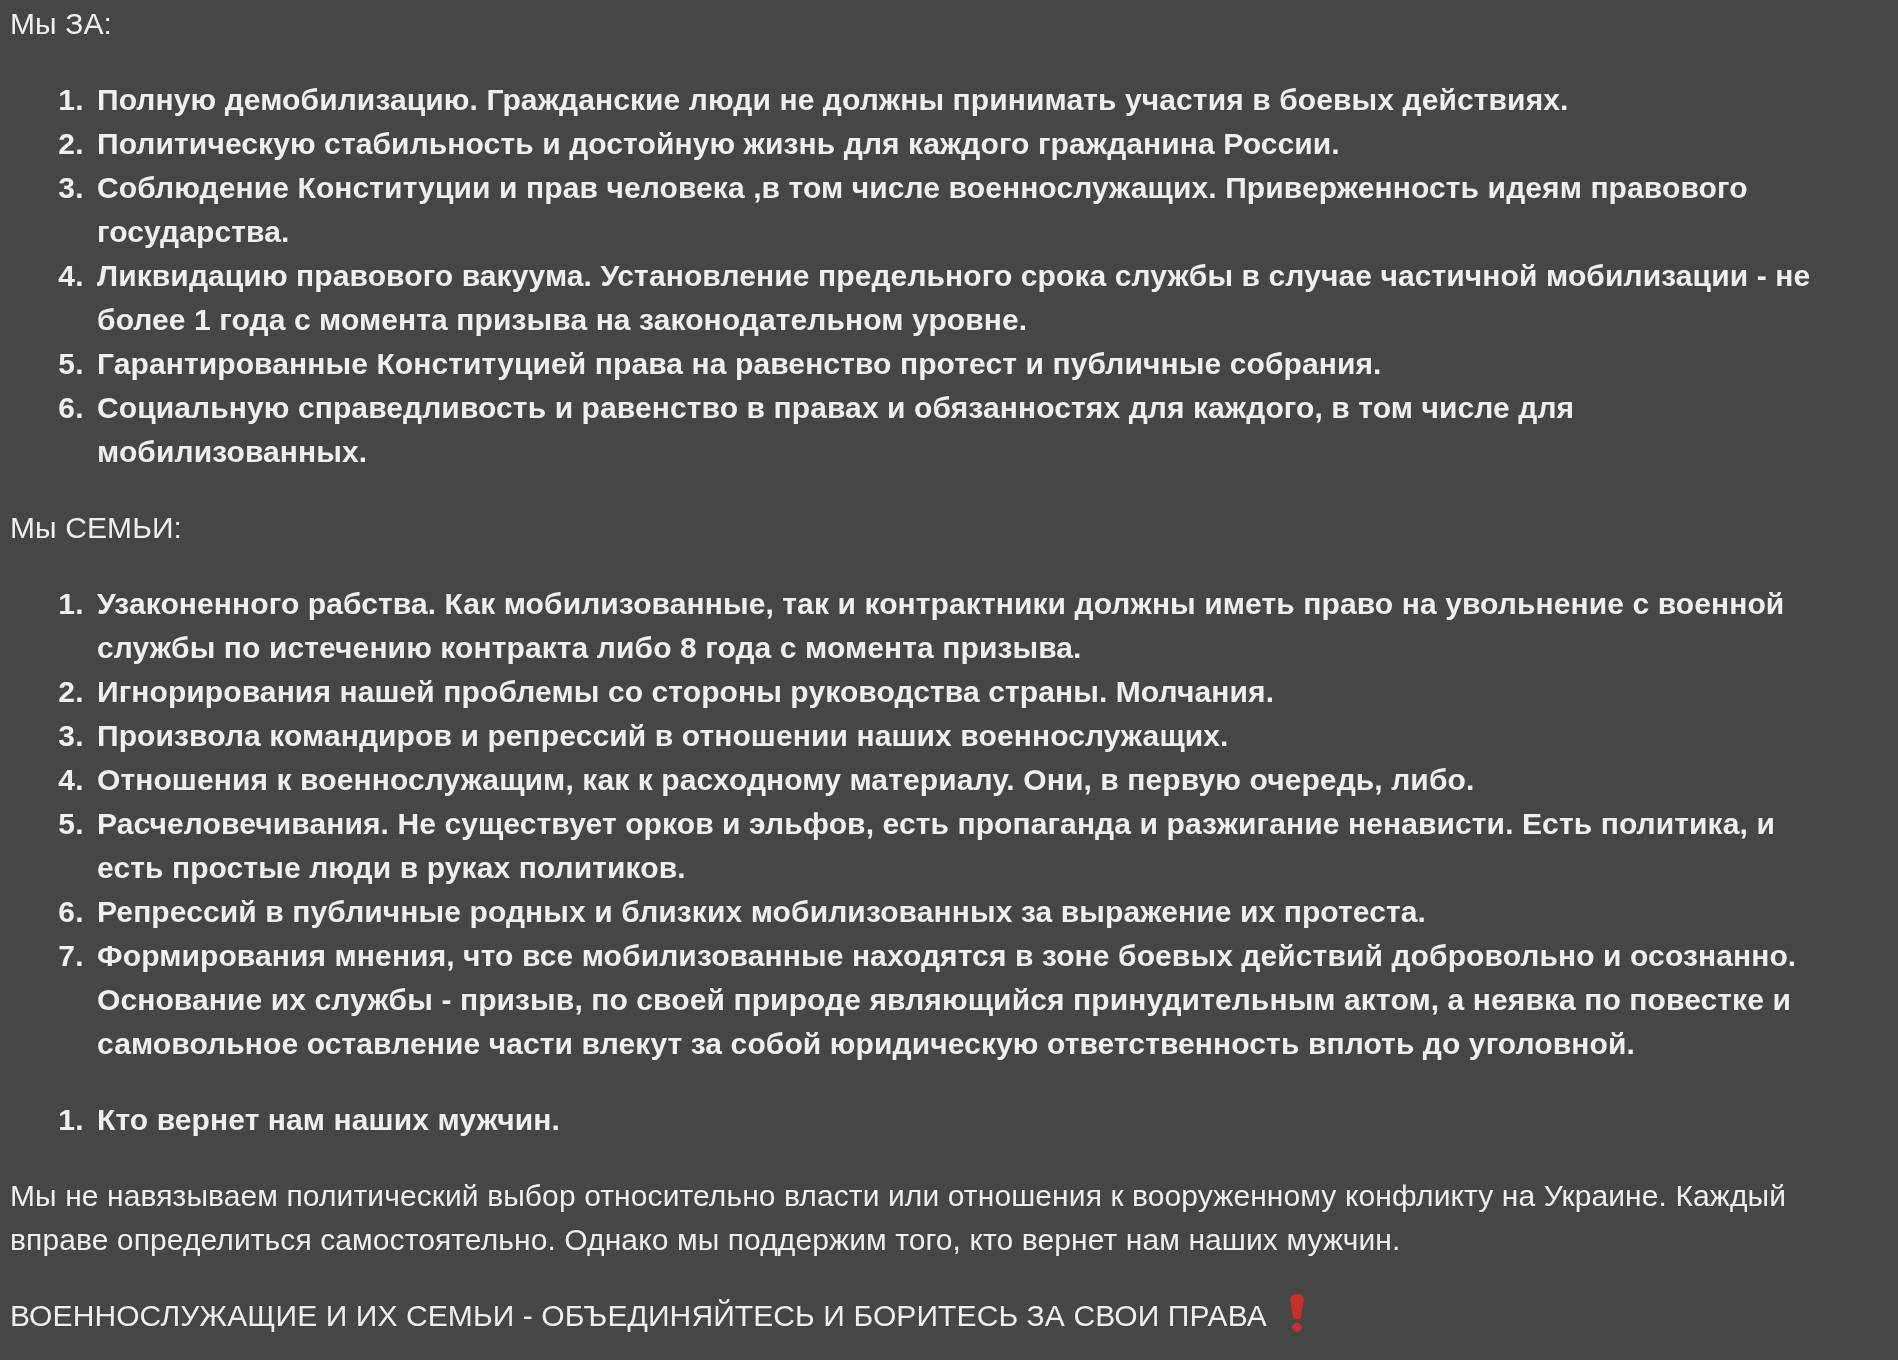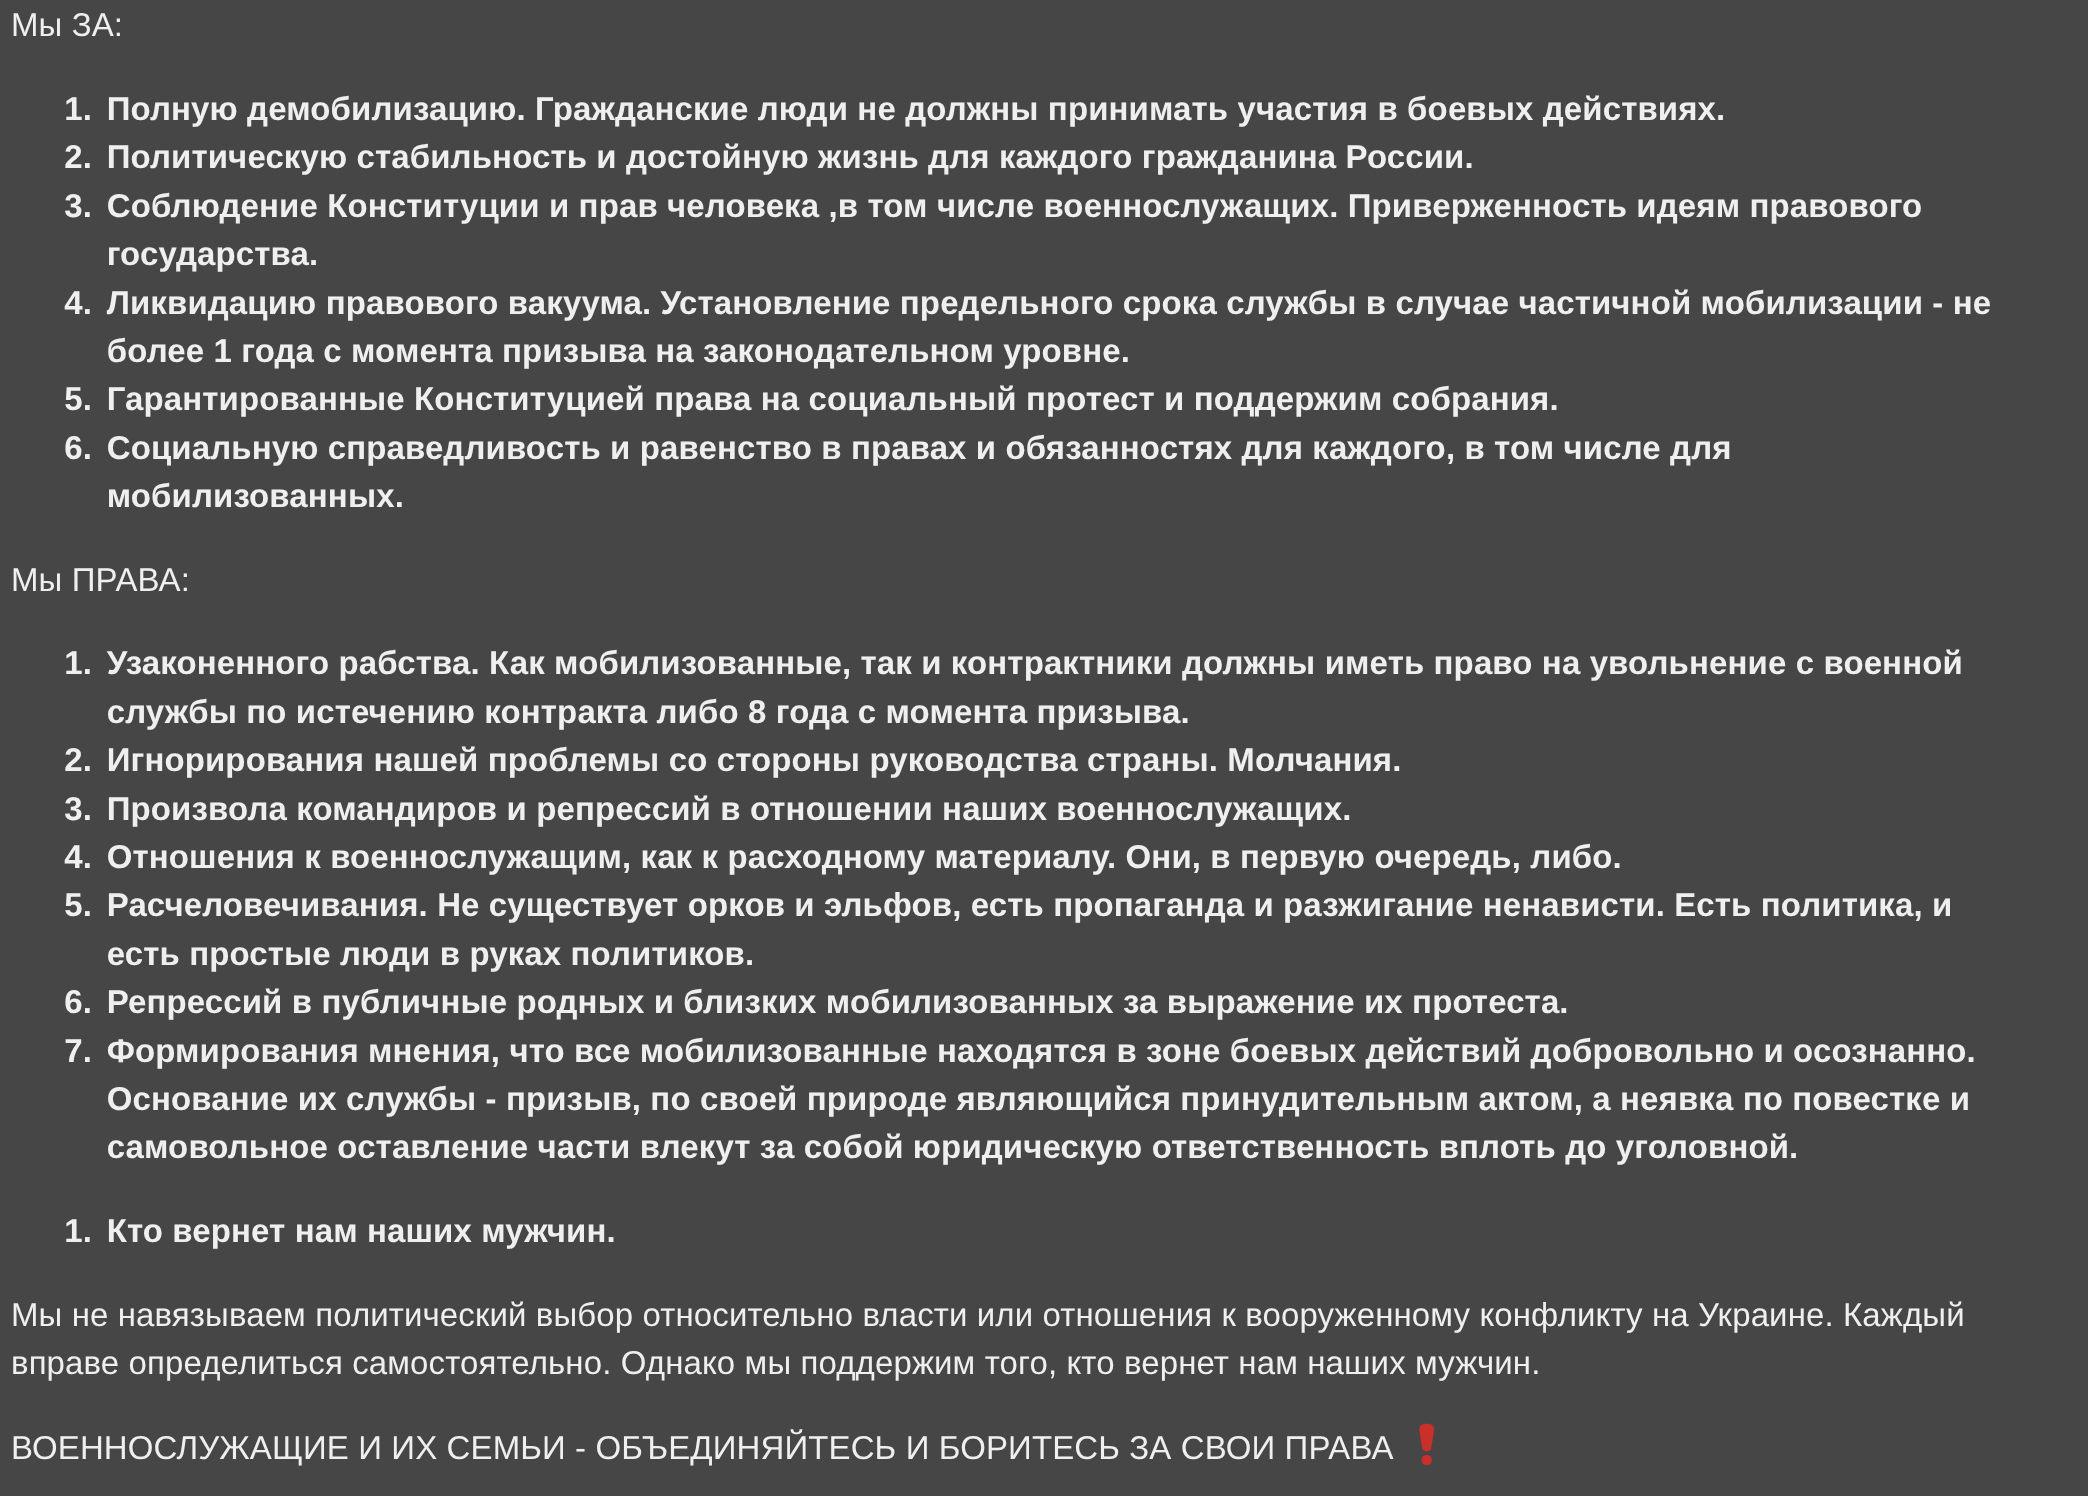--- a/index.html
+++ b/index.html
@@ -55,25 +55,25 @@
 <body>
 
 <div class="page">
 
   <p class="heading first">Мы ЗА:</p>
   <ol class="list">
     <li>Полную демобилизацию. Гражданские люди не должны принимать участия в боевых действиях.</li>
     <li>Политическую стабильность и достойную жизнь для каждого гражданина России.</li>
     <li>Соблюдение Конституции и прав человека ,в том числе военнослужащих. Приверженность идеям правового государства.</li>
     <li>Ликвидацию правового вакуума. Установление предельного срока службы в случае частичной мобилизации - не более 1 года с момента призыва на законодательном уровне.</li>
-    <li>Гарантированные Конституцией права на социальный протест и поддержим собрания.</li>
+    <li>Гарантированные Конституцией права на равенство протест и публичные собрания.</li>
     <li>Социальную справедливость и равенство в правах и обязанностях для каждого, в том числе для мобилизованных.</li>
   </ol>
 
-  <p class="heading">Мы ПРАВА:</p>
+  <p class="heading">Мы СЕМЬИ:</p>
   <ol class="list">
     <li>Узаконенного рабства. Как мобилизованные, так и контрактники должны иметь право на увольнение с военной службы по истечению контракта либо 8 года с момента призыва.</li>
     <li>Игнорирования нашей проблемы со стороны руководства страны. Молчания.</li>
     <li>Произвола командиров и репрессий в отношении наших военнослужащих.</li>
     <li>Отношения к военнослужащим, как к расходному материалу. Они, в первую очередь, либо.</li>
     <li>Расчеловечивания. Не существует орков и эльфов, есть пропаганда и разжигание ненависти. Есть политика, и есть простые люди в руках политиков.</li>
     <li>Репрессий в публичные родных и близких мобилизованных за выражение их протеста.</li>
     <li>Формирования мнения, что все мобилизованные находятся в зоне боевых действий добровольно и осознанно. Основание их службы - призыв, по своей природе являющийся принудительным актом, а неявка по повестке и самовольное оставление части влекут за собой юридическую ответственность вплоть до уголовной.</li>
   </ol>
 

